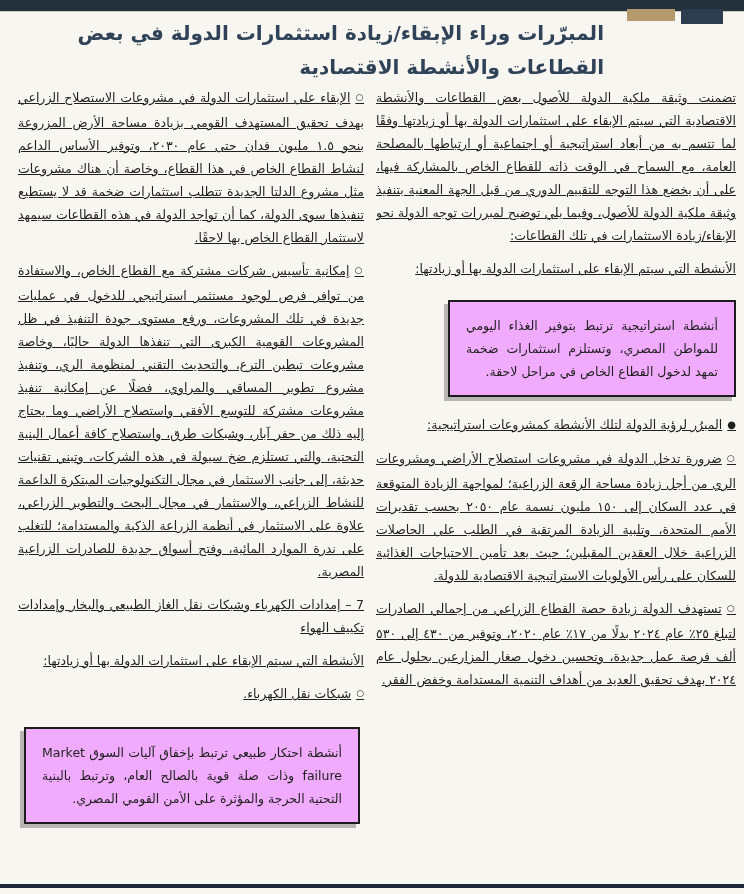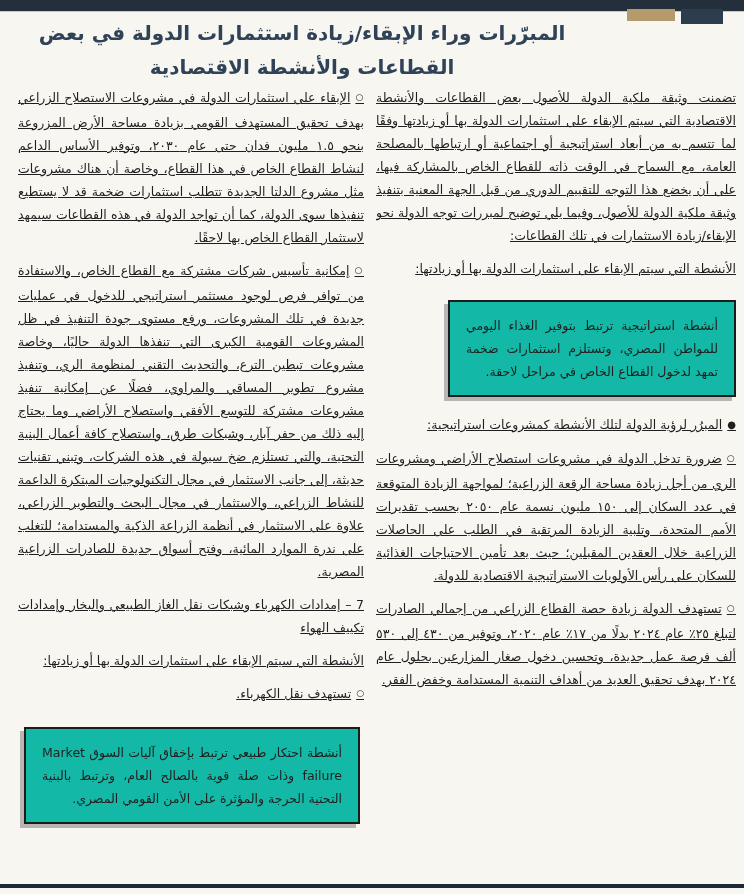--- a/index.html
+++ b/index.html
@@ -10,39 +10,39 @@
     color:#1f1f1f;
   }
   .top-bar{
     position:absolute;top:0;left:0;width:744px;height:11px;
     background:#232f3b;border-bottom:1px solid #c9c7c2;
   }
   .deco-tan{position:absolute;top:9px;left:627px;width:48px;height:12px;background:#b49a6c;}
   .deco-navy{position:absolute;top:9px;left:681px;width:42px;height:15px;background:#2d3d50;}
   .title-wrap{
     position:absolute;top:16px;left:0;width:604px;
-    text-align:center;direction:rtl;
+    text-align:right;direction:rtl;
     color:#2f4257;font-weight:bold;font-size:20px;line-height:34px;
   }
   .columns{
     position:absolute;top:86px;right:8px;left:14px;bottom:14px;
     display:flex;direction:rtl;gap:12px;overflow:hidden;
   }
   .col{direction:rtl;text-align:justify;text-align-last:right;
     font-size:12.5px;line-height:23px;overflow:hidden;}
   .col-right{width:360px;}
   .col-left{width:346px;}
   .block{margin:0 0 10px 0;text-decoration:underline;}
   .marker{font-size:9px;position:relative;top:-2px;margin-left:5px;}
   .marker-disc{font-size:10px;position:relative;top:-1px;margin-left:5px;}
   .callout{
     border:2px solid #1c1c1c;
     box-shadow:-4px 4px 0 rgba(130,130,130,.55);
     padding:12px 16px;margin:20px 0 16px 0;
-    background:#14b8a6;
+    background:#f0abfc;
   }
   .callout.right-box{margin-left:4px;margin-right:0;width:288px;box-sizing:border-box;}
   .callout.left-box{margin-right:4px;margin-left:6px;}
   .bottom-rule{
     position:absolute;left:0;bottom:6px;width:744px;height:4px;background:#1d2936;
   }
 </style>
 </head>
 <body>
 
@@ -78,21 +78,21 @@
 
   <div class="col col-left">
     <p class="block"><span class="marker">○</span><span>الإبقاء على استثمارات الدولة في مشروعات الاستصلاح الزراعي بهدف تحقيق المستهدف القومي بزيادة مساحة الأرض المزروعة بنحو ١.٥ مليون فدان حتى عام ٢٠٣٠، وتوفير الأساس الداعم لنشاط القطاع الخاص في هذا القطاع، وخاصة أن هناك مشروعات مثل مشروع الدلتا الجديدة تتطلب استثمارات ضخمة قد لا يستطيع تنفيذها سوى الدولة، كما أن تواجد الدولة في هذه القطاعات سيمهد لاستثمار القطاع الخاص بها لاحقًا.</span></p>
 
     <p class="block"><span class="marker">○</span><span>إمكانية تأسيس شركات مشتركة مع القطاع الخاص، والاستفادة من توافر فرص لوجود مستثمر استراتيجي للدخول في عمليات جديدة في تلك المشروعات، ورفع مستوى جودة التنفيذ في ظل المشروعات القومية الكبرى التي تنفذها الدولة حاليًا، وخاصة مشروعات تبطين الترع، والتحديث التقني لمنظومة الري، وتنفيذ مشروع تطوير المساقي والمراوي، فضلًا عن إمكانية تنفيذ مشروعات مشتركة للتوسع الأفقي واستصلاح الأراضي وما يحتاج إليه ذلك من حفر آبار، وشبكات طرق، واستصلاح كافة أعمال البنية التحتية، والتي تستلزم ضخ سيولة في هذه الشركات، وتبني تقنيات حديثة، إلى جانب الاستثمار في مجال التكنولوجيات المبتكرة الداعمة للنشاط الزراعي، والاستثمار في مجال البحث والتطوير الزراعي، علاوة على الاستثمار في أنظمة الزراعة الذكية والمستدامة؛ للتغلب على ندرة الموارد المائية، وفتح أسواق جديدة للصادرات الزراعية المصرية.</span></p>
 
     <p class="block">7 – إمدادات الكهرباء وشبكات نقل الغاز الطبيعي والبخار وإمدادات تكييف الهواء</p>
 
     <p class="block">الأنشطة التي سيتم الإبقاء على استثمارات الدولة بها أو زيادتها:</p>
 
-    <p class="block"><span class="marker">○</span><span>تستهدف نقل الكهرباء.</span></p>
+    <p class="block"><span class="marker">○</span><span>شبكات نقل الكهرباء.</span></p>
 
     <div class="callout left-box">
       <span>أنشطة احتكار طبيعي ترتبط بإخفاق آليات السوق Market failure وذات صلة قوية بالصالح العام، وترتبط بالبنية التحتية الحرجة والمؤثرة على الأمن القومي المصري.</span>
     </div>
   </div>
 
 </div>
 
 <div class="bottom-rule"></div>
 

